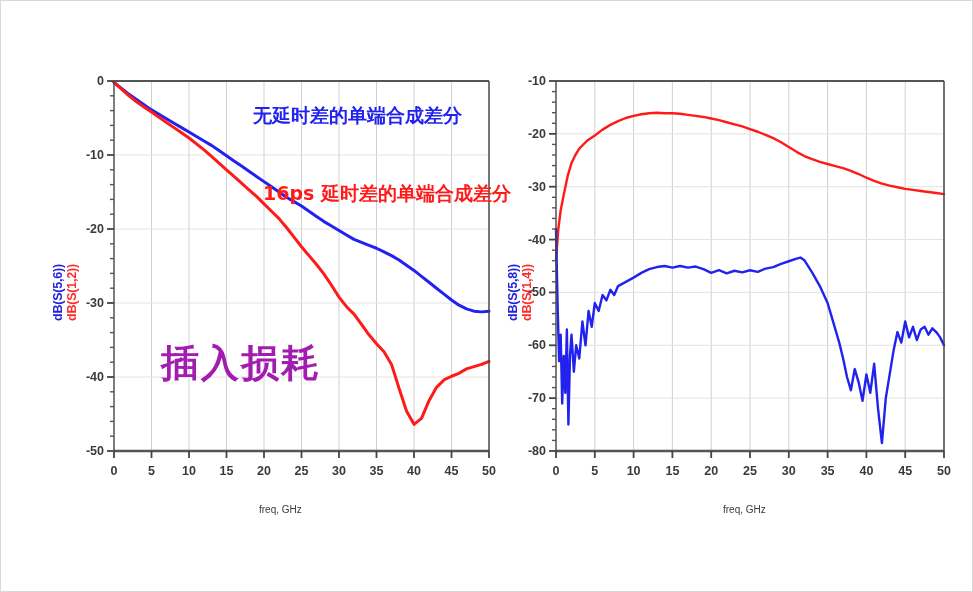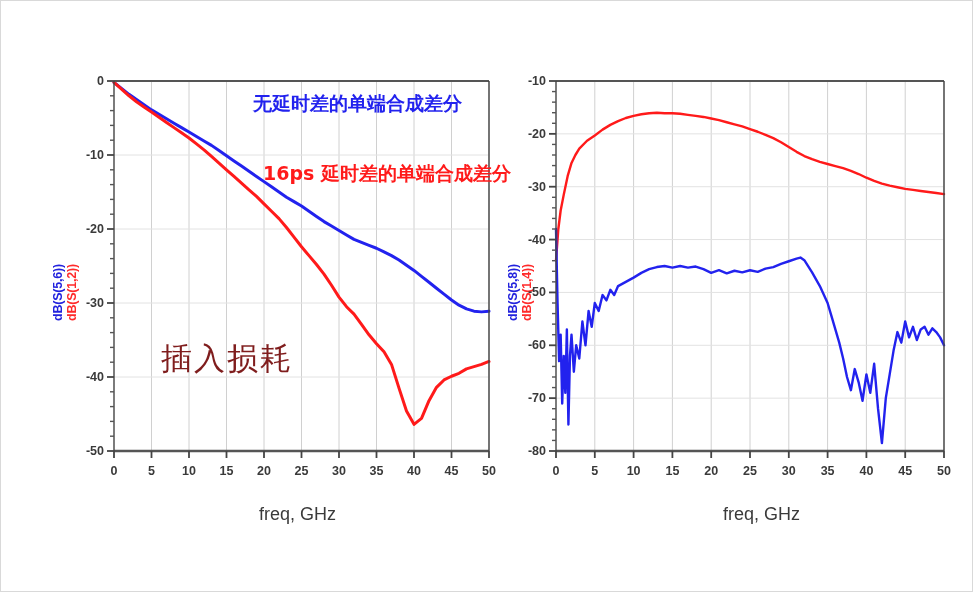--- a/index.html
+++ b/index.html
@@ -32,40 +32,41 @@
     font-weight:bold;
     font-size:12.5px;
     letter-spacing:-0.2px;
     font-family:"Liberation Sans","DejaVu Sans",sans-serif;
   }
   .ytitle.blue{color:#2222dd;}
   .ytitle.red{color:#ff2a2a;}
 
   .xtitle{
     position:absolute;
-    font-size:18px;
+    font-size:10px;
     color:#3a3a3a;
     font-family:"Liberation Sans","DejaVu Sans",sans-serif;
     white-space:nowrap;
   }
 
   .annot{
     position:absolute;
     font-weight:bold;
     white-space:nowrap;
     font-family:"DejaVu Sans","Liberation Sans",sans-serif;
+    margin-top:12px;
   }
   .annot.blue{color:#2222ee;font-size:19px;}
   .annot.red{color:#ff1a1a;font-size:19px;}
 
   .biglabel{
     position:absolute;
-    font-weight:normal;
-    font-size:31px;
-    color:#7f1d1d;
+    font-weight:bold;
+    font-size:38px;
+    color:#a21caf;
     white-space:nowrap;
     letter-spacing:2px;
     font-family:"DejaVu Sans","Liberation Sans",sans-serif;
   }
 </style>
 </head>
 <body>
 
 <div id="page">
 
@@ -148,21 +149,21 @@
           <line x1="413" y1="450" x2="413" y2="457" stroke="#444" stroke-width="1.8"></line>
           <text x="413" y="474" text-anchor="middle" font-size="12.5" font-family="&quot;Liberation Sans&quot;,&quot;DejaVu Sans&quot;,sans-serif" font-weight="bold" fill="#3a3a3a">40</text>
           <line x1="450.5" y1="450" x2="450.5" y2="457" stroke="#444" stroke-width="1.8"></line>
           <text x="450.5" y="474" text-anchor="middle" font-size="12.5" font-family="&quot;Liberation Sans&quot;,&quot;DejaVu Sans&quot;,sans-serif" font-weight="bold" fill="#3a3a3a">45</text>
           <line x1="488" y1="450" x2="488" y2="457" stroke="#444" stroke-width="1.8"></line>
           <text x="488" y="474" text-anchor="middle" font-size="12.5" font-family="&quot;Liberation Sans&quot;,&quot;DejaVu Sans&quot;,sans-serif" font-weight="bold" fill="#3a3a3a">50</text>
         </svg>
     </div>
 
     <div class="annot blue" style="left:252px;top:90px;">无延时差的单端合成差分</div>
-    <div class="annot red" style="left:262px;top:160px;">16ps 延时差的单端合成差分</div>
+    <div class="annot red" style="left:262px;top:168px;">16ps 延时差的单端合成差分</div>
 
     <div class="biglabel" style="left:160px;top:337px;">插入损耗</div>
 
     <div class="xtitle" style="left:258px;top:503px;">freq, GHz</div>
   </div>
 
   <div class="panel" id="panel-right">
 
     <div class="ytitle blue" style="left:5px;top:320px;">dB(S(5,8))</div>
     <div class="ytitle red" style="left:19px;top:320px;">dB(S(1,4))</div>

